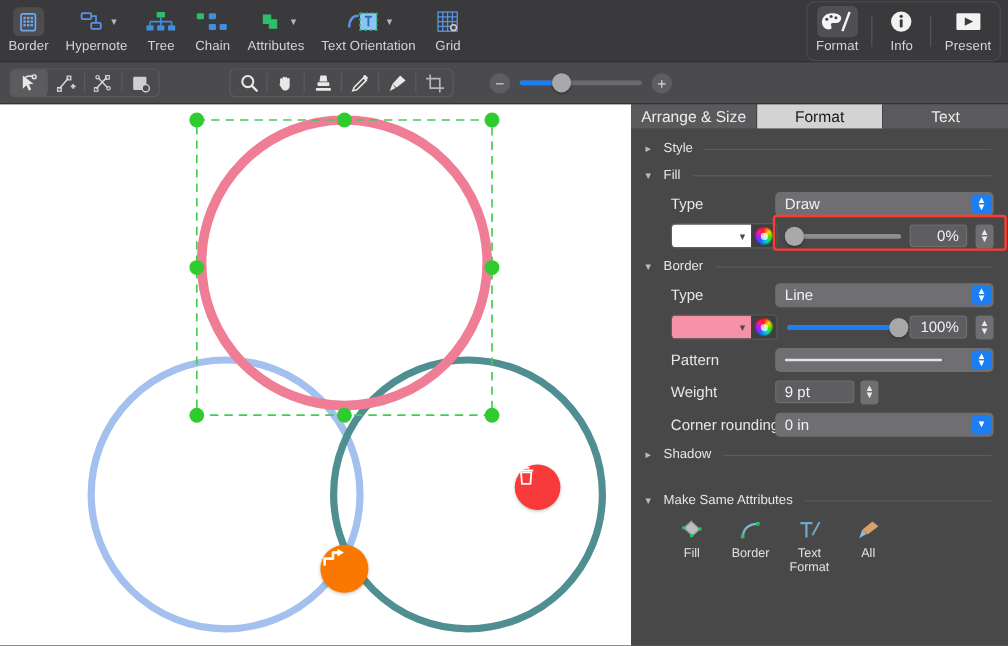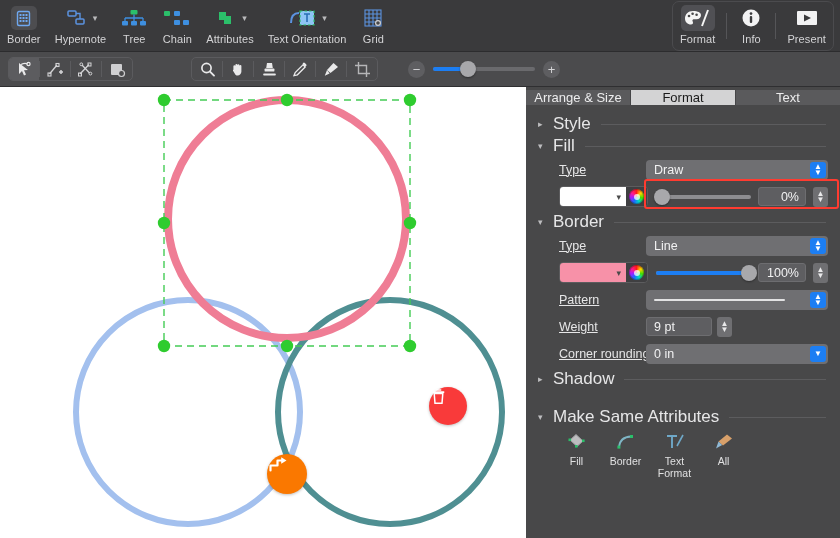--- a/index.html
+++ b/index.html
@@ -86,41 +86,41 @@
     box-shadow: 0 1px 3px rgba(0,0,0,.25); cursor: default;
   }
   .fab-delete { width: 38px; height: 38px; background: #f93a3a; left: 429px; top: 300px; }
   .fab-connect { width: 40px; height: 40px; background: #fa7800; left: 267px; top: 367px; }
 
   
   .panel {
     position: absolute; right: 0; top: 87px; width: 314px; height: 451px;
     background: #484849;
   }
-  .panel-tabs { display: flex; height: 20px; width: 100%; align-items: center; }
+  .panel-tabs { display: flex; height: 20px; width: 100%; }
   .ptab {
     flex: 1; display: flex; align-items: center; justify-content: center;
     font-size: 13px; color: #ececed; background: #5a5a5c; cursor: default;
     border-right: 1px solid #454547;
   }
   .ptab:last-child { border-right: none; }
   .ptab.active { background: #d3d3d4; color: #1a1a1a; }
   .panel-body { padding: 6px 0 0 0; }
 
   .sect-head {
     display: flex; align-items: center; gap: 6px;
     padding: 4px 14px 4px 12px; height: 22px;
   }
   .sect-tri { font-size: 9px; color: #bdbdbf; width: 9px; }
-  .sect-title { font-size: 17px; color: #e6e6e7; white-space: nowrap; }
+  .sect-title { font-size: 11px; color: #e6e6e7; white-space: nowrap; }
   .sect-rule { flex: 1; height: 1px; background: #5c5c5e; margin-left: 4px; }
 
   .row { display: flex; align-items: center; height: 25px; padding: 0 12px; margin-bottom: 2px; }
   .row-label {
-    font-size: 12.5px; color: #e6e6e7; width: 108px; padding-left: 21px; white-space: nowrap; text-decoration: underline;
+    font-size: 12.5px; color: #e6e6e7; width: 108px; padding-left: 21px; white-space: nowrap;
   }
   .row-label.wide { width: 108px; }
 
   .popup {
     flex: 1; height: 20px; background: #6f6f72; border-radius: 4px;
     display: flex; align-items: center; position: relative;
     padding-left: 8px; font-size: 12.5px; color: #f2f2f3;
   }
   .stepper-blue {
     position: absolute; right: 2px; top: 2px; width: 16px; height: 16px;

